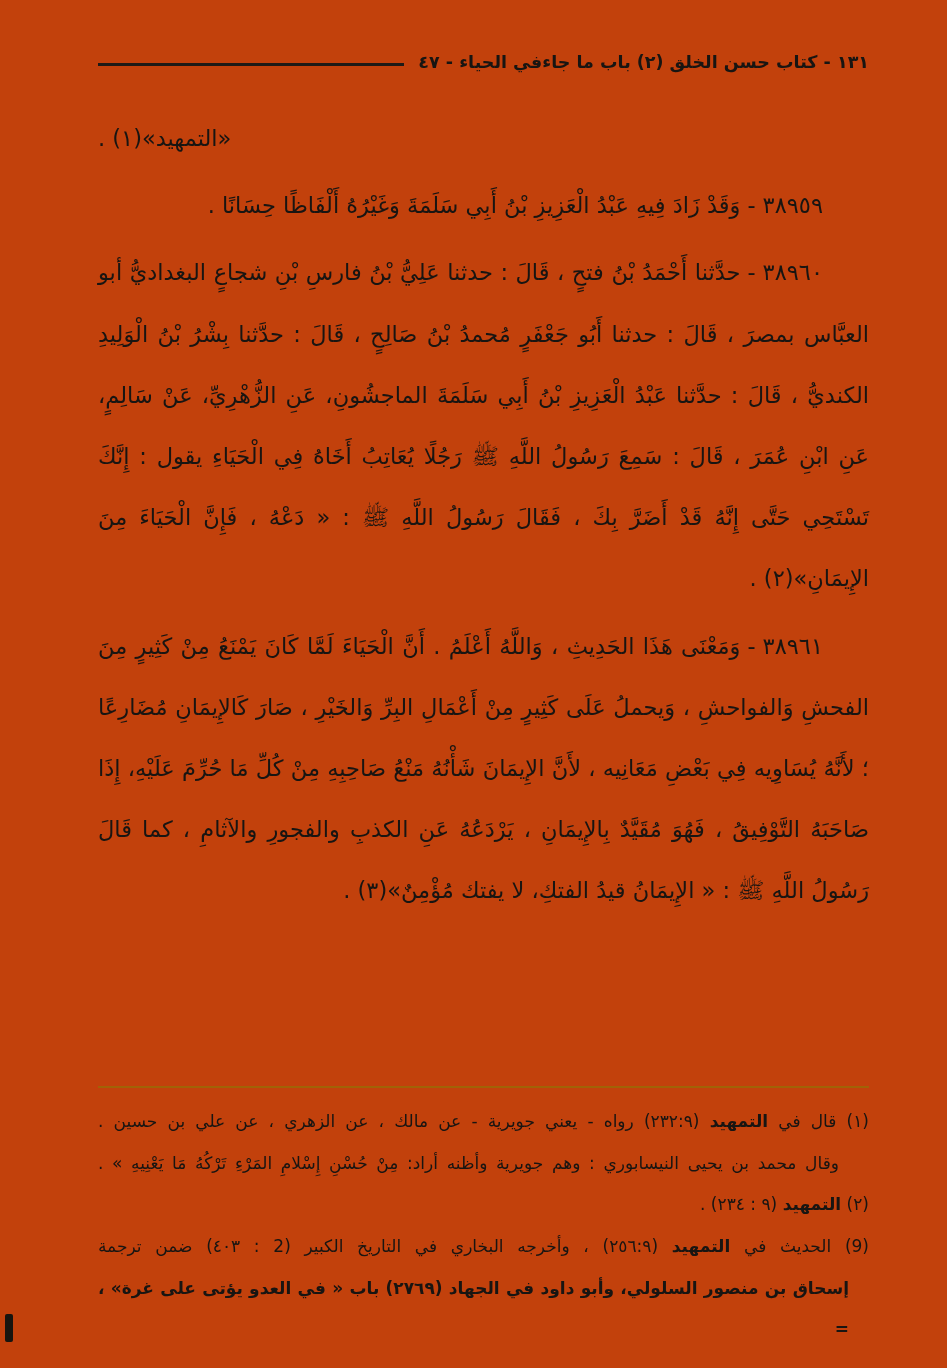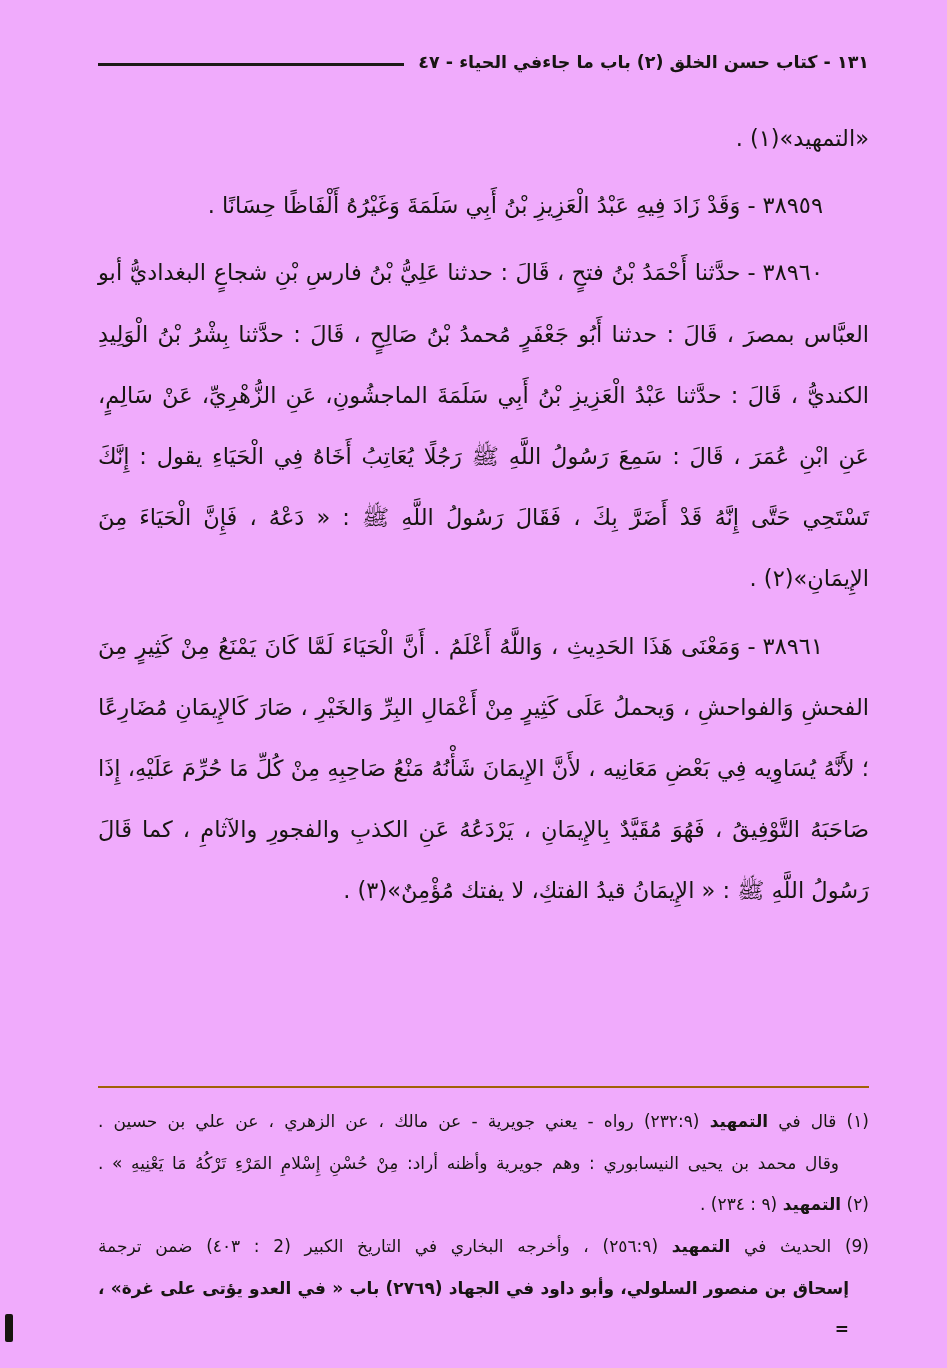--- a/index.html
+++ b/index.html
@@ -5,39 +5,39 @@
   * { box-sizing: border-box; }
   html, body { margin: 0; padding: 0; }
   body {
     width: 947px; height: 1368px;
     background: #e9e7e2;
     font-family: "DejaVu Sans", sans-serif;
   }
   .page {
     position: relative;
     width: 947px; height: 1368px;
-    background: #f0abfc;
+    background: #c2410c;
     color: #181512;
     overflow: hidden;
     direction: rtl;
   }
   .content { position: absolute; top: 0; right: 78px; left: 98px; }
 
   .running-head {
     display: flex; align-items: center; gap: 14px;
     margin-top: 52px;
     font-size: 17.5px; font-weight: bold;
     white-space: nowrap;
   }
   .head-title { flex: 0 0 auto; }
   .head-rule { flex: 1 1 auto; height: 3px; background: #1d1a17; margin-top: 5px; }
 
   .body-text { margin-top: 36px; font-size: 22.5px; line-height: 2.72; }
   .body-text p { margin: 0 0 6px 0; text-align: justify; }
-  p.frag { text-align: right; }
+  p.frag { text-align: left; }
   p.hadith { text-indent: 46px; }
   .h-num { letter-spacing: 1px; }
   .h-dash { margin: 0 7px; }
 
   .footnotes {
     position: absolute; top: 1086px; right: 78px; left: 98px;
     border-top: 2px solid #a16207;
     padding-top: 13px;
     font-size: 17px; line-height: 2.45;
   }

